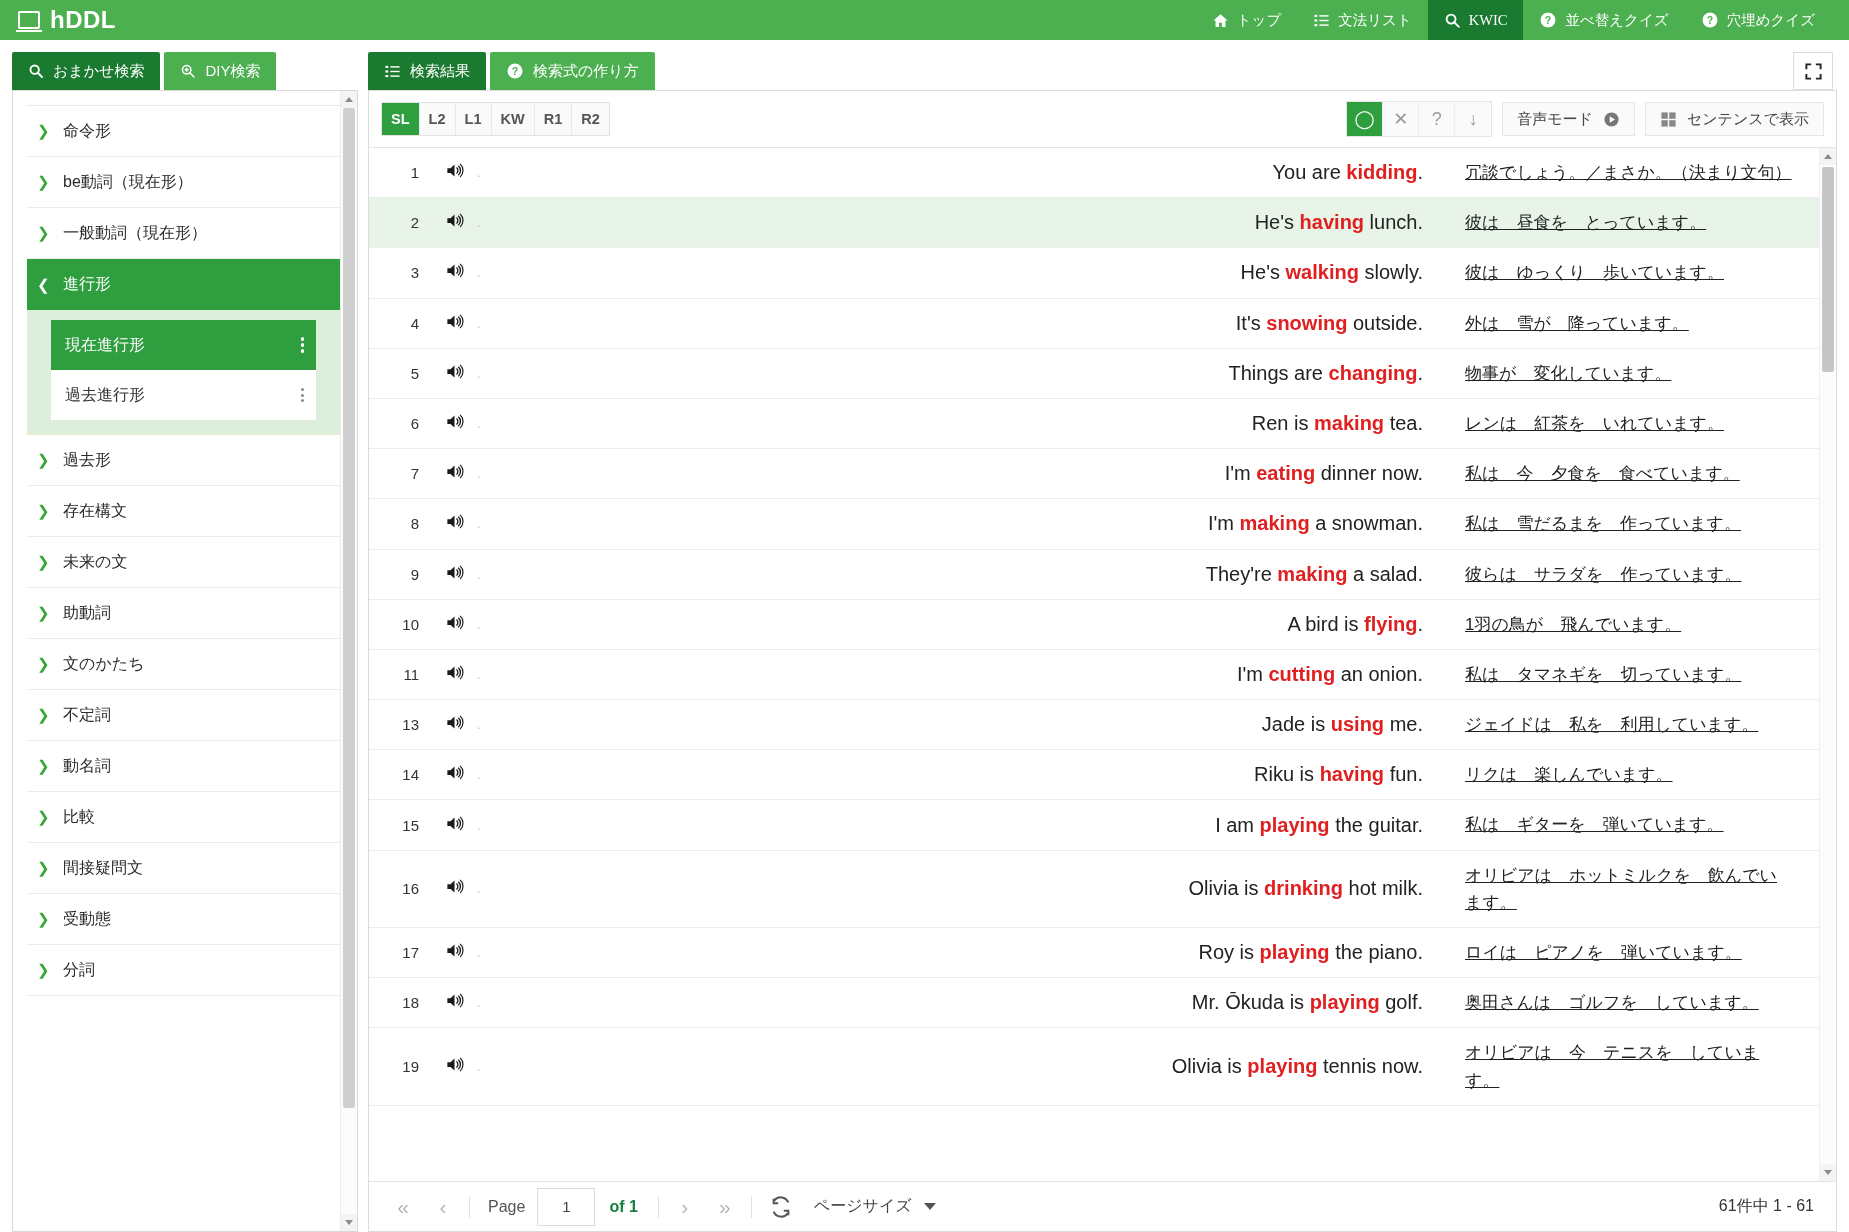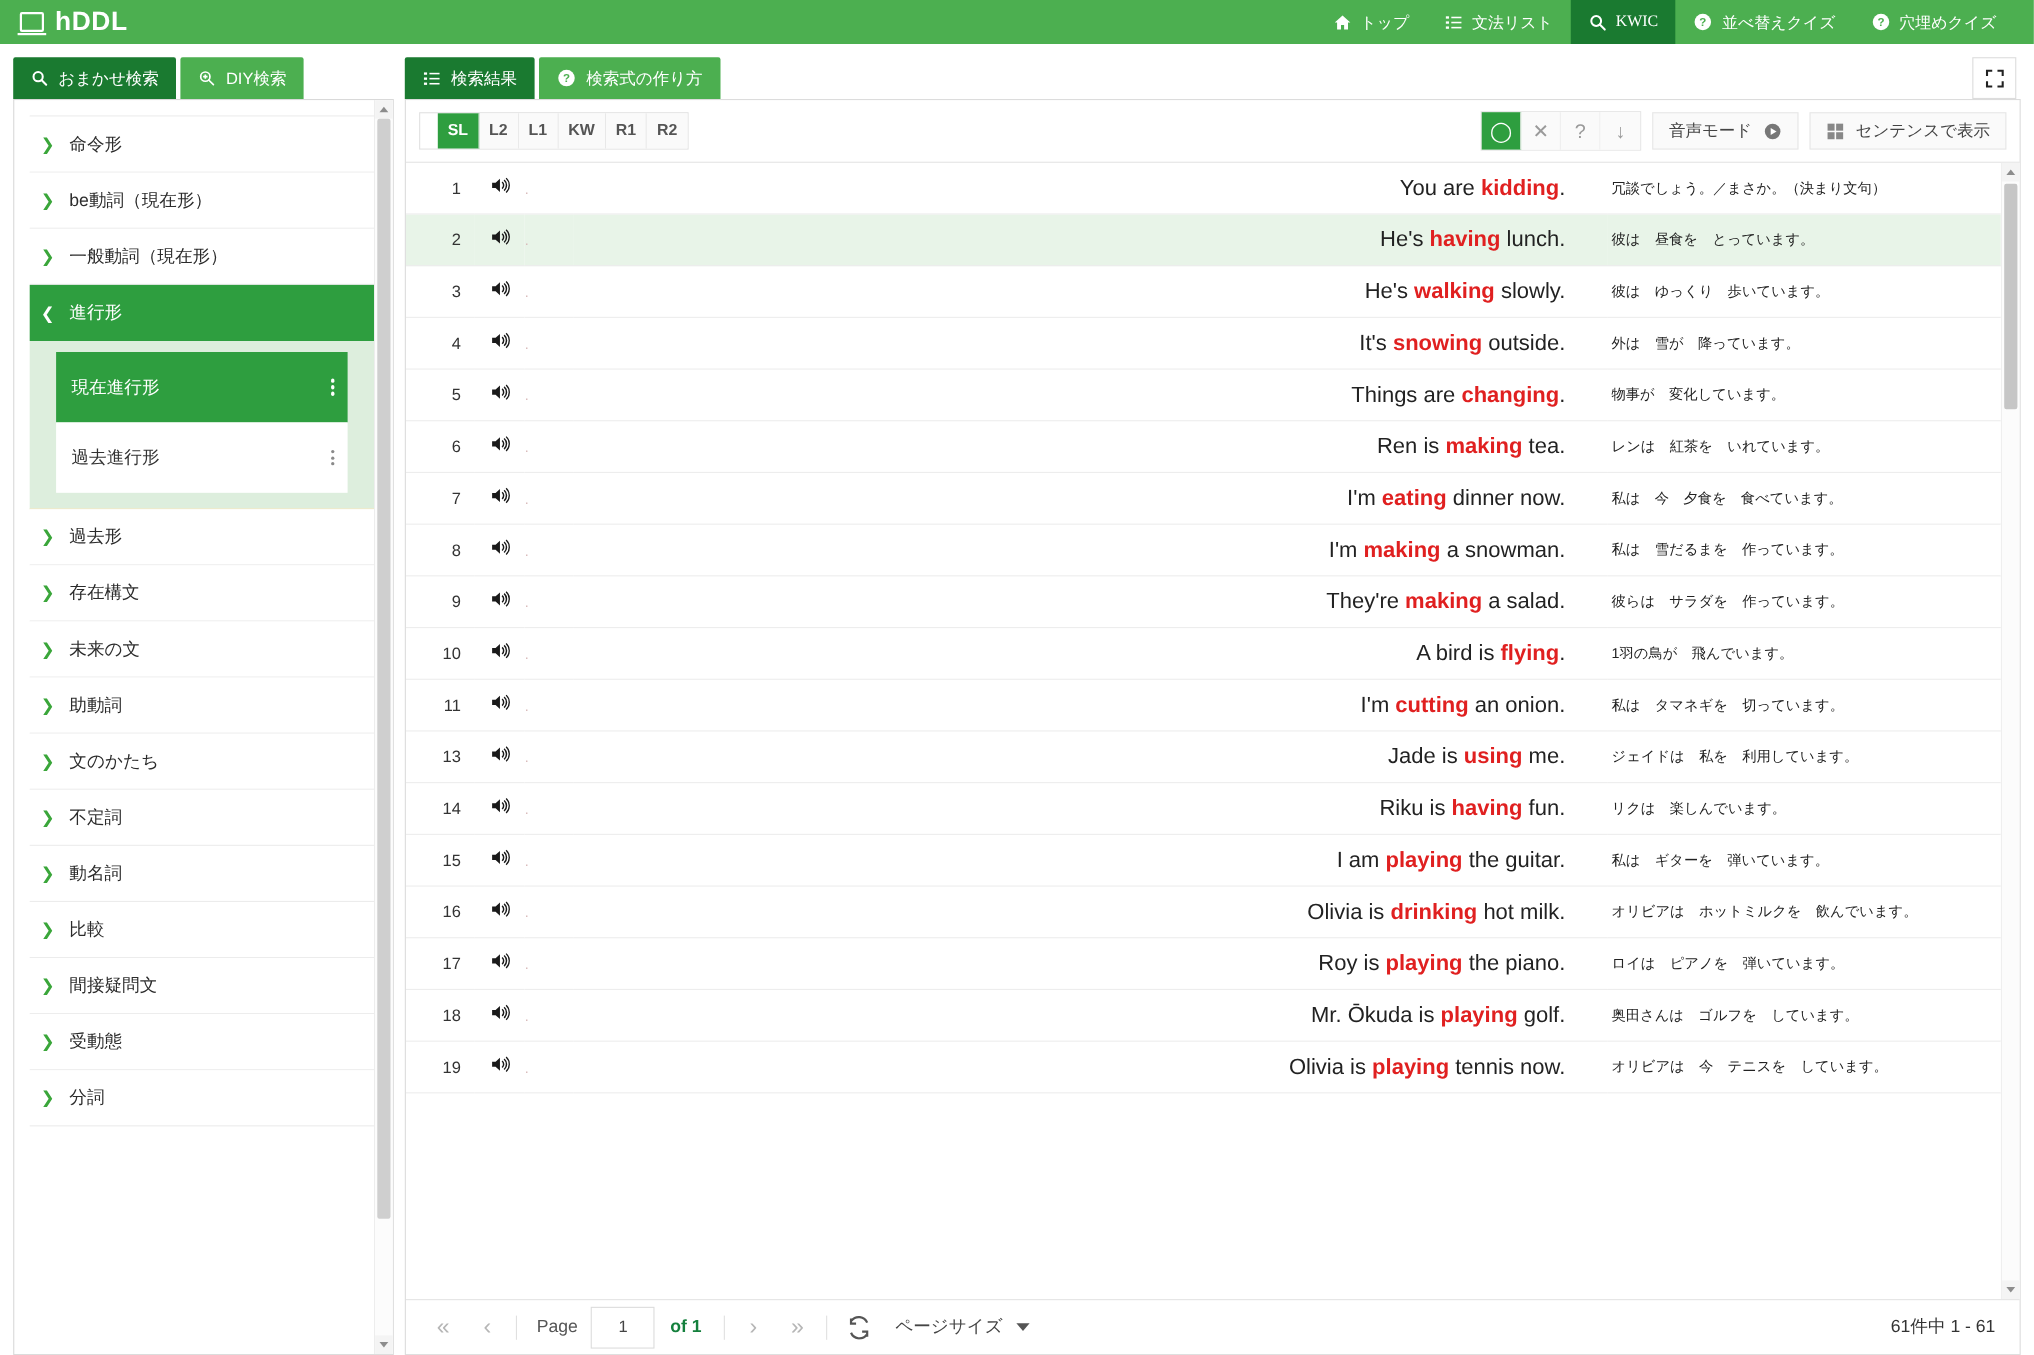--- a/index.html
+++ b/index.html
@@ -95,21 +95,21 @@
   .node .chev { color: #3aa63a; font-weight: bold; font-size: 15px; width: 14px; }
   .node.open {
     background: #2e9e3f; color: #fff;
     border-bottom: none;
   }
   .node.open .chev { color: #fff; }
 
   .subgroup { background: #ddeedd; padding: 10px 0 14px 24px; border-bottom: 1px solid #efe9c8; }
   .subnode {
     display: flex; align-items: center;
-    height: 64px;
+    height: 50px;
     margin-right: 24px;
     padding: 0 12px 0 14px;
     font-size: 16px;
     background: #fff;
     color: #333;
     cursor: pointer;
   }
   .subnode.sel { background: #2e9e3f; color: #fff; }
   .kebab { margin-left: auto; display: flex; flex-direction: column; gap: 2.5px; }
   .kebab i { width: 3px; height: 3px; border-radius: 50%; background: #8a8a8a; display: block; }
@@ -158,21 +158,21 @@
   .seg {
     min-width: 36px; height: 32px;
     display: flex; align-items: center; justify-content: center;
     font-size: 14.5px; font-weight: bold; color: #555;
     background: #fafafa;
     border-right: 1px solid #e8e8e8;
     padding: 0 9px;
     cursor: pointer;
   }
   .seg:last-child { border-right: none; }
-  .seg.on { background: #2e9e3f; color: #fff; margin-left: 16px; }
+  .seg.on { background: #2e9e3f; color: #fff; }
 
   .ctrl-right { margin-left: auto; display: flex; align-items: center; gap: 10px; }
   .iconset { display: flex; border: 1px solid #e6e6e6; }
   .iconbtn {
     width: 36px; height: 34px;
     display: flex; align-items: center; justify-content: center;
     background: #fafafa; border-right: 1px solid #ededed;
     cursor: pointer; color: #9a9a9a; font-size: 18px;
   }
   .iconbtn:last-child { border-right: none; }
@@ -195,21 +195,21 @@
   td.c-num { width: 62px; text-align: right; padding-right: 12px; font-size: 15px; color: #333; }
   td.c-spk { width: 46px; text-align: center; }
   td.c-dot { width: 44px; color: #d8b9b9; font-size: 13px; }
   td.c-en {
     text-align: right; padding-right: 38px;
     font-size: 20px; color: #222;
     font-family: "Liberation Sans", sans-serif;
   }
   td.c-ja {
     width: 358px; padding-left: 4px; padding-right: 26px;
-    font-size: 13px; color: #222; line-height: 1.6;
+    font-size: 17px; color: #222; line-height: 1.6; text-decoration: underline;
   }
   .kw { color: #e02020; font-weight: bold; }
 
   .spk { display: inline-block; }
 
   
   .rsb { position:absolute; top:0; right:0; bottom:0; width:17px; background:#fcfcfc; border-left:1px solid #efefef; }
   .rsb-track { position:absolute; top:17px; bottom:17px; left:0; right:0; }
   .rsb-thumb { position:absolute; top:2px; left:2px; right:2px; height:205px; background:#c6c6c6; border-radius:2px; }
 

